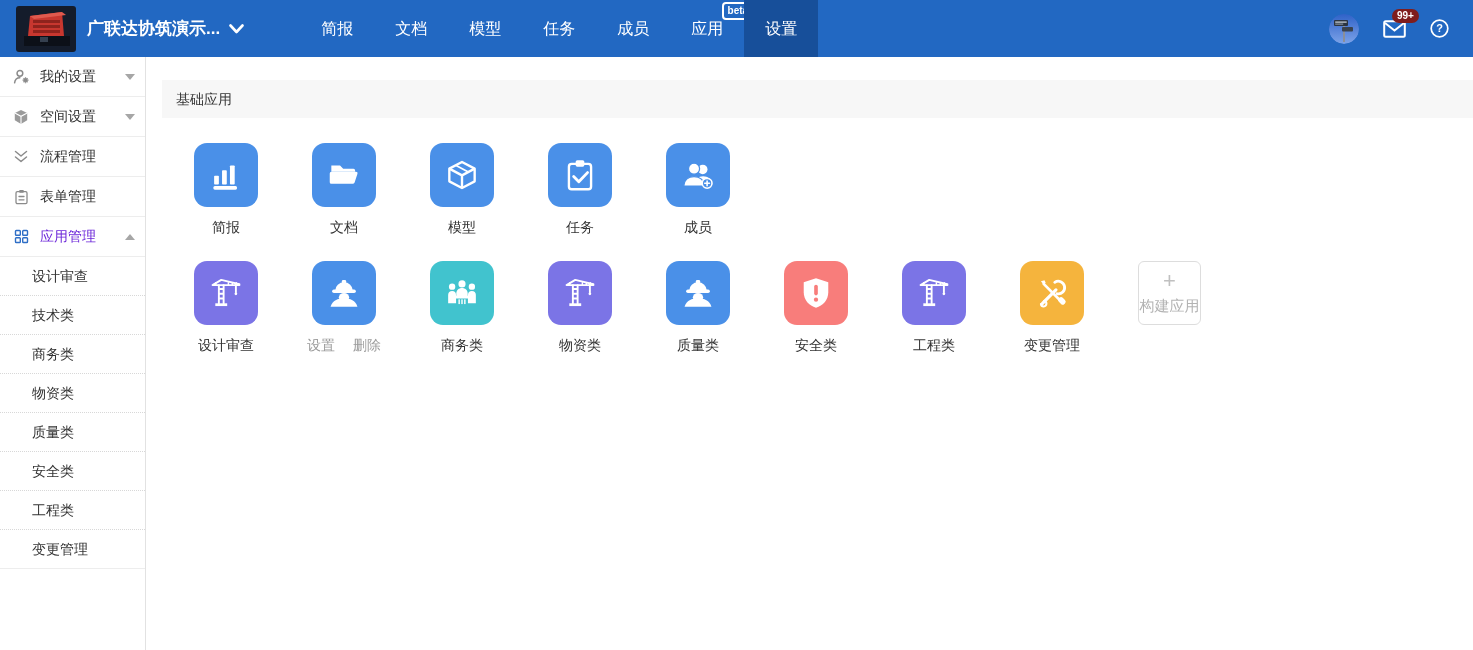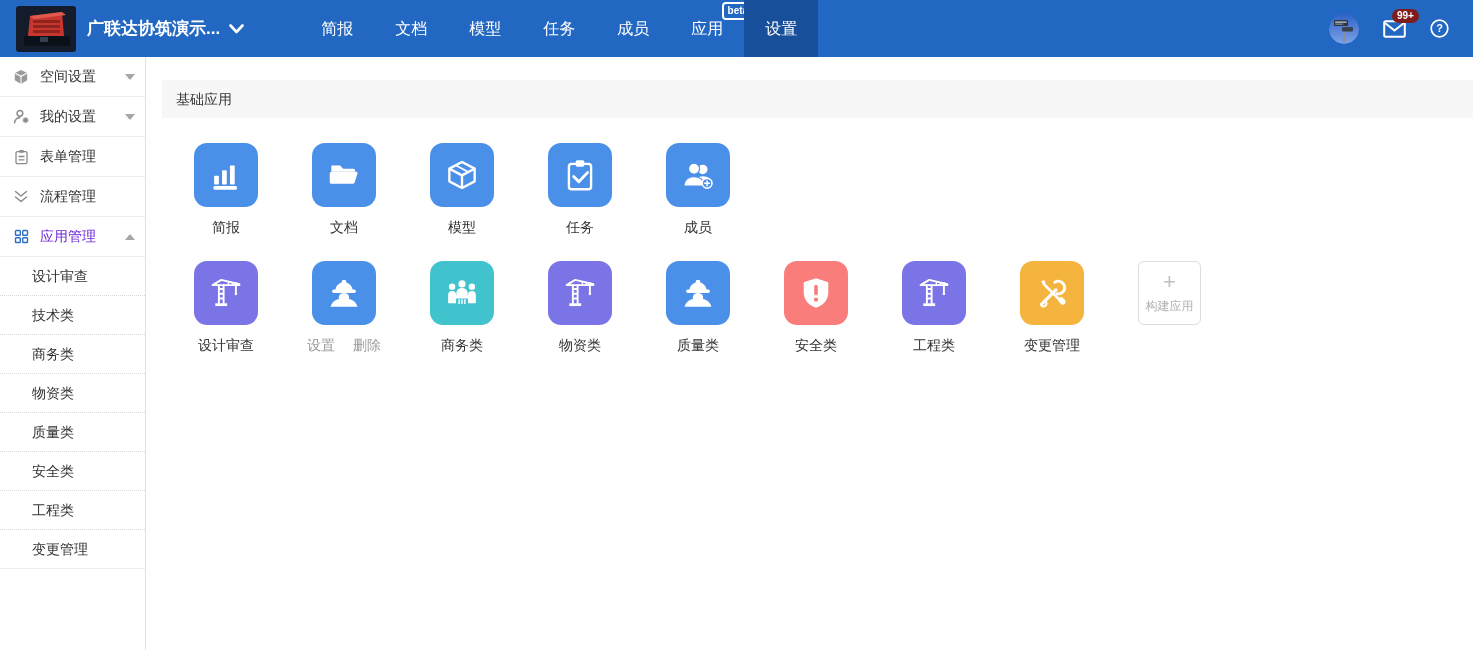--- a/index.html
+++ b/index.html
@@ -52,21 +52,21 @@
   .tile-label { width:64px; text-align:center; margin-top:12px; font-size:14px; color:#333;
                 white-space:nowrap; }
   .tile-actions { width:64px; display:flex; justify-content:center; align-items:center; gap:9px;
                   margin-top:12px; font-size:14px; color:#9b9b9b; white-space:nowrap; }
   .action-divider { width:1px; height:15px; background:#ccc; }
   .tile-actions span { cursor:pointer; }
   .build-tile { width:63px; height:64px; border:1px solid #ddd; border-radius:6px; background:#fff;
                 display:flex; flex-direction:column; align-items:center; justify-content:center;
                 gap:5px; cursor:pointer; }
   .build-plus { color:#c0c0c0; font-size:22px; line-height:1; font-weight:400; }
-  .build-label { color:#b3b3b3; font-size:12px; }
+  .build-label { color:#b3b3b3; font-size:15px; }
 </style>
 </head>
 <body>
 
 <header class="topbar" style="background: rgb(34, 104, 194);">
   <div class="logo">
     <svg width="60" height="46" viewBox="0 0 60 46">
       <rect width="60" height="46" fill="#141c2b"></rect>
       <rect x="8" y="30" width="46" height="10" fill="#0c1018"></rect>
       <polygon points="12,30 14,10 46,6 48,30" fill="#c8372f"></polygon>
@@ -130,60 +130,60 @@
       </svg>
     </div>
   </div>
 </header>
 
 <div class="layout">
 
   <aside class="sidebar">
     <div class="side-item">
       <span class="sicon">
-        <svg width="16" height="16" viewBox="0 0 16 16">
-          <path d="M8 1l6.2 3.1v7.2L8 15 1.8 11.3V4.1z" fill="#9a9a9a"></path>
-          <path d="M1.8 4.1L8 7.3l6.2-3.2M8 7.3V15" stroke="#fff" stroke-width="1.1" fill="none"></path>
-        </svg>
-      </span>
-      <span>空间设置</span>
-      <span class="caret down"></span>
-    </div>
-    <div class="side-item">
-      <span class="sicon">
         <svg width="17" height="17" viewBox="0 0 16 16" fill="none" stroke="#8b8b8b" stroke-width="1.4">
           <circle cx="6.5" cy="5" r="2.7"></circle>
           <path d="M1.5 14c.4-3.2 2.4-4.8 5-4.8" stroke-linecap="round"></path>
           <circle cx="11.8" cy="11.5" r="2" fill="#8b8b8b" stroke="none"></circle>
           <g stroke="#8b8b8b" stroke-width="1.2">
             <path d="M11.8 8.7v1 M11.8 13.3v1 M9 11.5h1 M13.6 11.5h1 M9.9 9.6l.7.7 M13 12.7l.7.7 M13.7 9.6l-.7.7 M10.6 12.7l-.7.7"></path>
           </g>
         </svg>
       </span>
       <span>我的设置</span>
       <span class="caret down"></span>
     </div>
     <div class="side-item">
       <span class="sicon">
-        <svg width="15" height="16" viewBox="0 0 15 16" fill="none" stroke="#8b8b8b" stroke-width="1.3">
-          <rect x="2" y="2.6" width="11" height="12" rx="1.4"></rect>
-          <rect x="5.2" y="1" width="4.6" height="2.8" rx="0.8" fill="#8b8b8b" stroke="none"></rect>
-          <path d="M5 7.5h5 M5 10.8h5" stroke-linecap="round"></path>
-        </svg>
-      </span>
-      <span>表单管理</span>
+        <svg width="16" height="16" viewBox="0 0 16 16">
+          <path d="M8 1l6.2 3.1v7.2L8 15 1.8 11.3V4.1z" fill="#9a9a9a"></path>
+          <path d="M1.8 4.1L8 7.3l6.2-3.2M8 7.3V15" stroke="#fff" stroke-width="1.1" fill="none"></path>
+        </svg>
+      </span>
+      <span>空间设置</span>
+      <span class="caret down"></span>
     </div>
     <div class="side-item">
       <span class="sicon">
         <svg width="16" height="15" viewBox="0 0 16 15" fill="none" stroke="#8b8b8b" stroke-width="1.5" stroke-linecap="round" stroke-linejoin="round">
           <polyline points="2.5,2.5 8,7 13.5,2.5"></polyline>
           <polyline points="2.5,8 8,12.5 13.5,8"></polyline>
         </svg>
       </span>
       <span>流程管理</span>
+    </div>
+    <div class="side-item">
+      <span class="sicon">
+        <svg width="15" height="16" viewBox="0 0 15 16" fill="none" stroke="#8b8b8b" stroke-width="1.3">
+          <rect x="2" y="2.6" width="11" height="12" rx="1.4"></rect>
+          <rect x="5.2" y="1" width="4.6" height="2.8" rx="0.8" fill="#8b8b8b" stroke="none"></rect>
+          <path d="M5 7.5h5 M5 10.8h5" stroke-linecap="round"></path>
+        </svg>
+      </span>
+      <span>表单管理</span>
     </div>
     <div class="side-item active">
       <span class="sicon">
         <svg width="15" height="15" viewBox="0 0 15 15" fill="none" stroke="#2e6ec6" stroke-width="1.4">
           <rect x="1.5" y="1.5" width="4.8" height="4.8" rx="0.8"></rect>
           <rect x="8.7" y="1.5" width="4.8" height="4.8" rx="0.8"></rect>
           <rect x="1.5" y="8.7" width="4.8" height="4.8" rx="0.8"></rect>
           <rect x="8.7" y="8.7" width="4.8" height="4.8" rx="0.8"></rect>
         </svg>
       </span>

